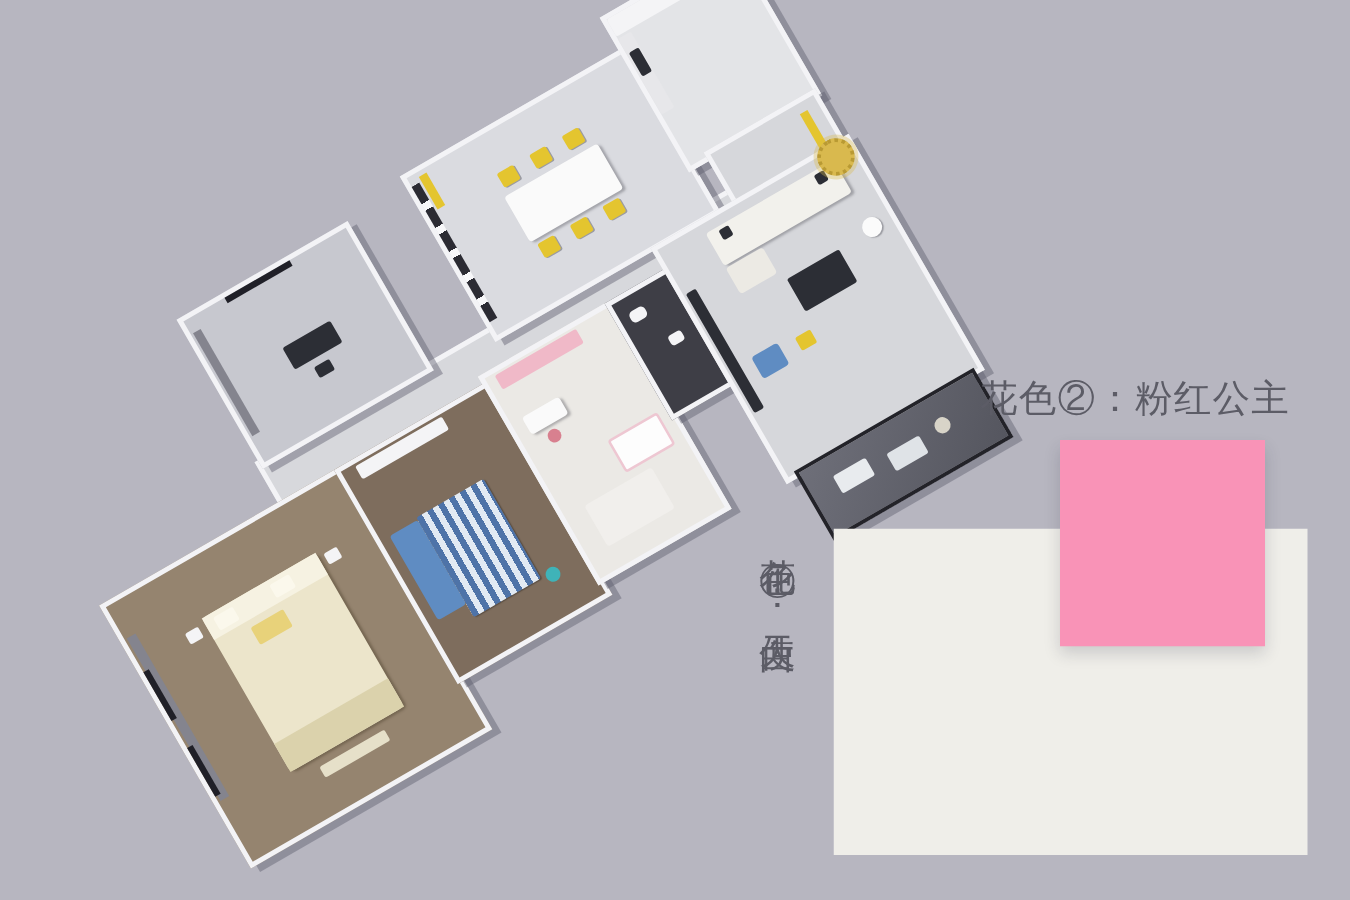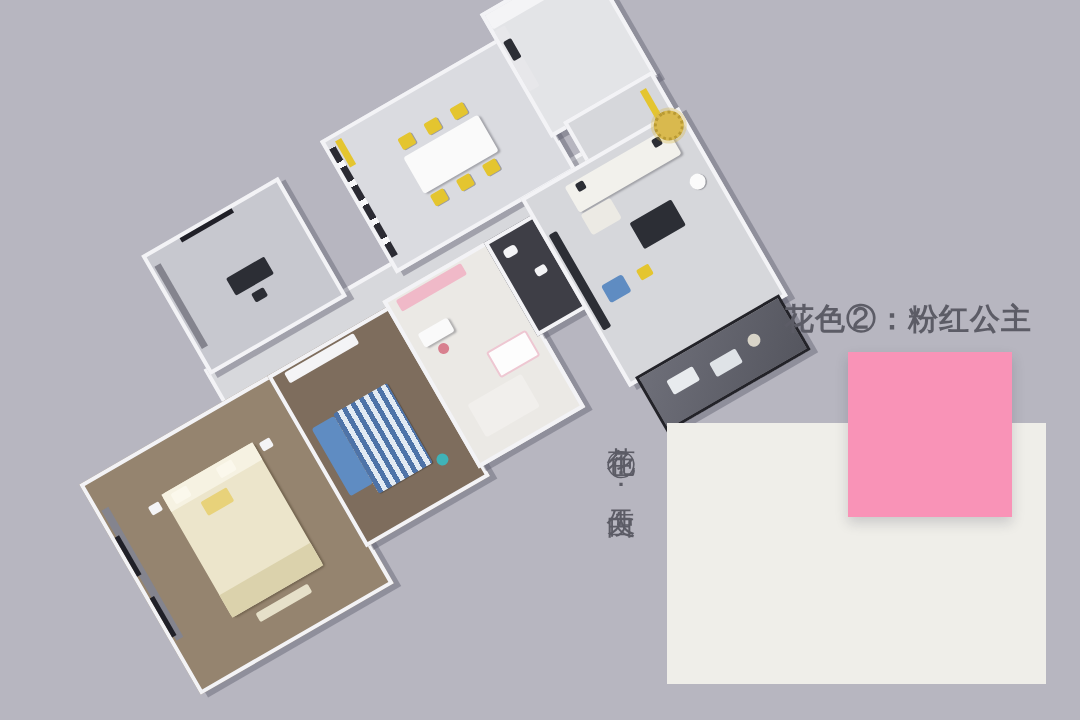--- a/index.html
+++ b/index.html
@@ -36,21 +36,21 @@
          border-radius:2px;box-shadow:1px 1px 1px rgba(0,0,0,.3);}
   .round{border-radius:50%;}
   .sunburst{width:24px;height:24px;border-radius:50%;background:#d9b94e;
             border:3px dotted #b99a33;box-shadow:0 0 0 3px rgba(217,185,78,.35);}
   
   .swatch{position:absolute;}
   .swatch-white{left:667px;top:423px;width:379px;height:261px;z-index:2;}
   .swatch-pink{left:848px;top:352px;width:164px;height:165px;z-index:3;
                box-shadow:0 6px 12px rgba(40,40,60,.18);}
   .lbl{position:absolute;z-index:4;font-size:30px;letter-spacing:1px;}
-  .lbl-pink{left:784px;top:299px;white-space:nowrap;font-weight:bold;}
+  .lbl-pink{left:784px;top:299px;white-space:nowrap;}
   .lbl-white{left:606px;top:424px;writing-mode:vertical-rl;text-orientation:mixed;
              font-size:29px;line-height:1.05;letter-spacing:1px;}
 </style>
 </head>
 <body>
 
 <div class="stage" style="background: rgb(183, 182, 192);">
 
   <div class="plan">
 

